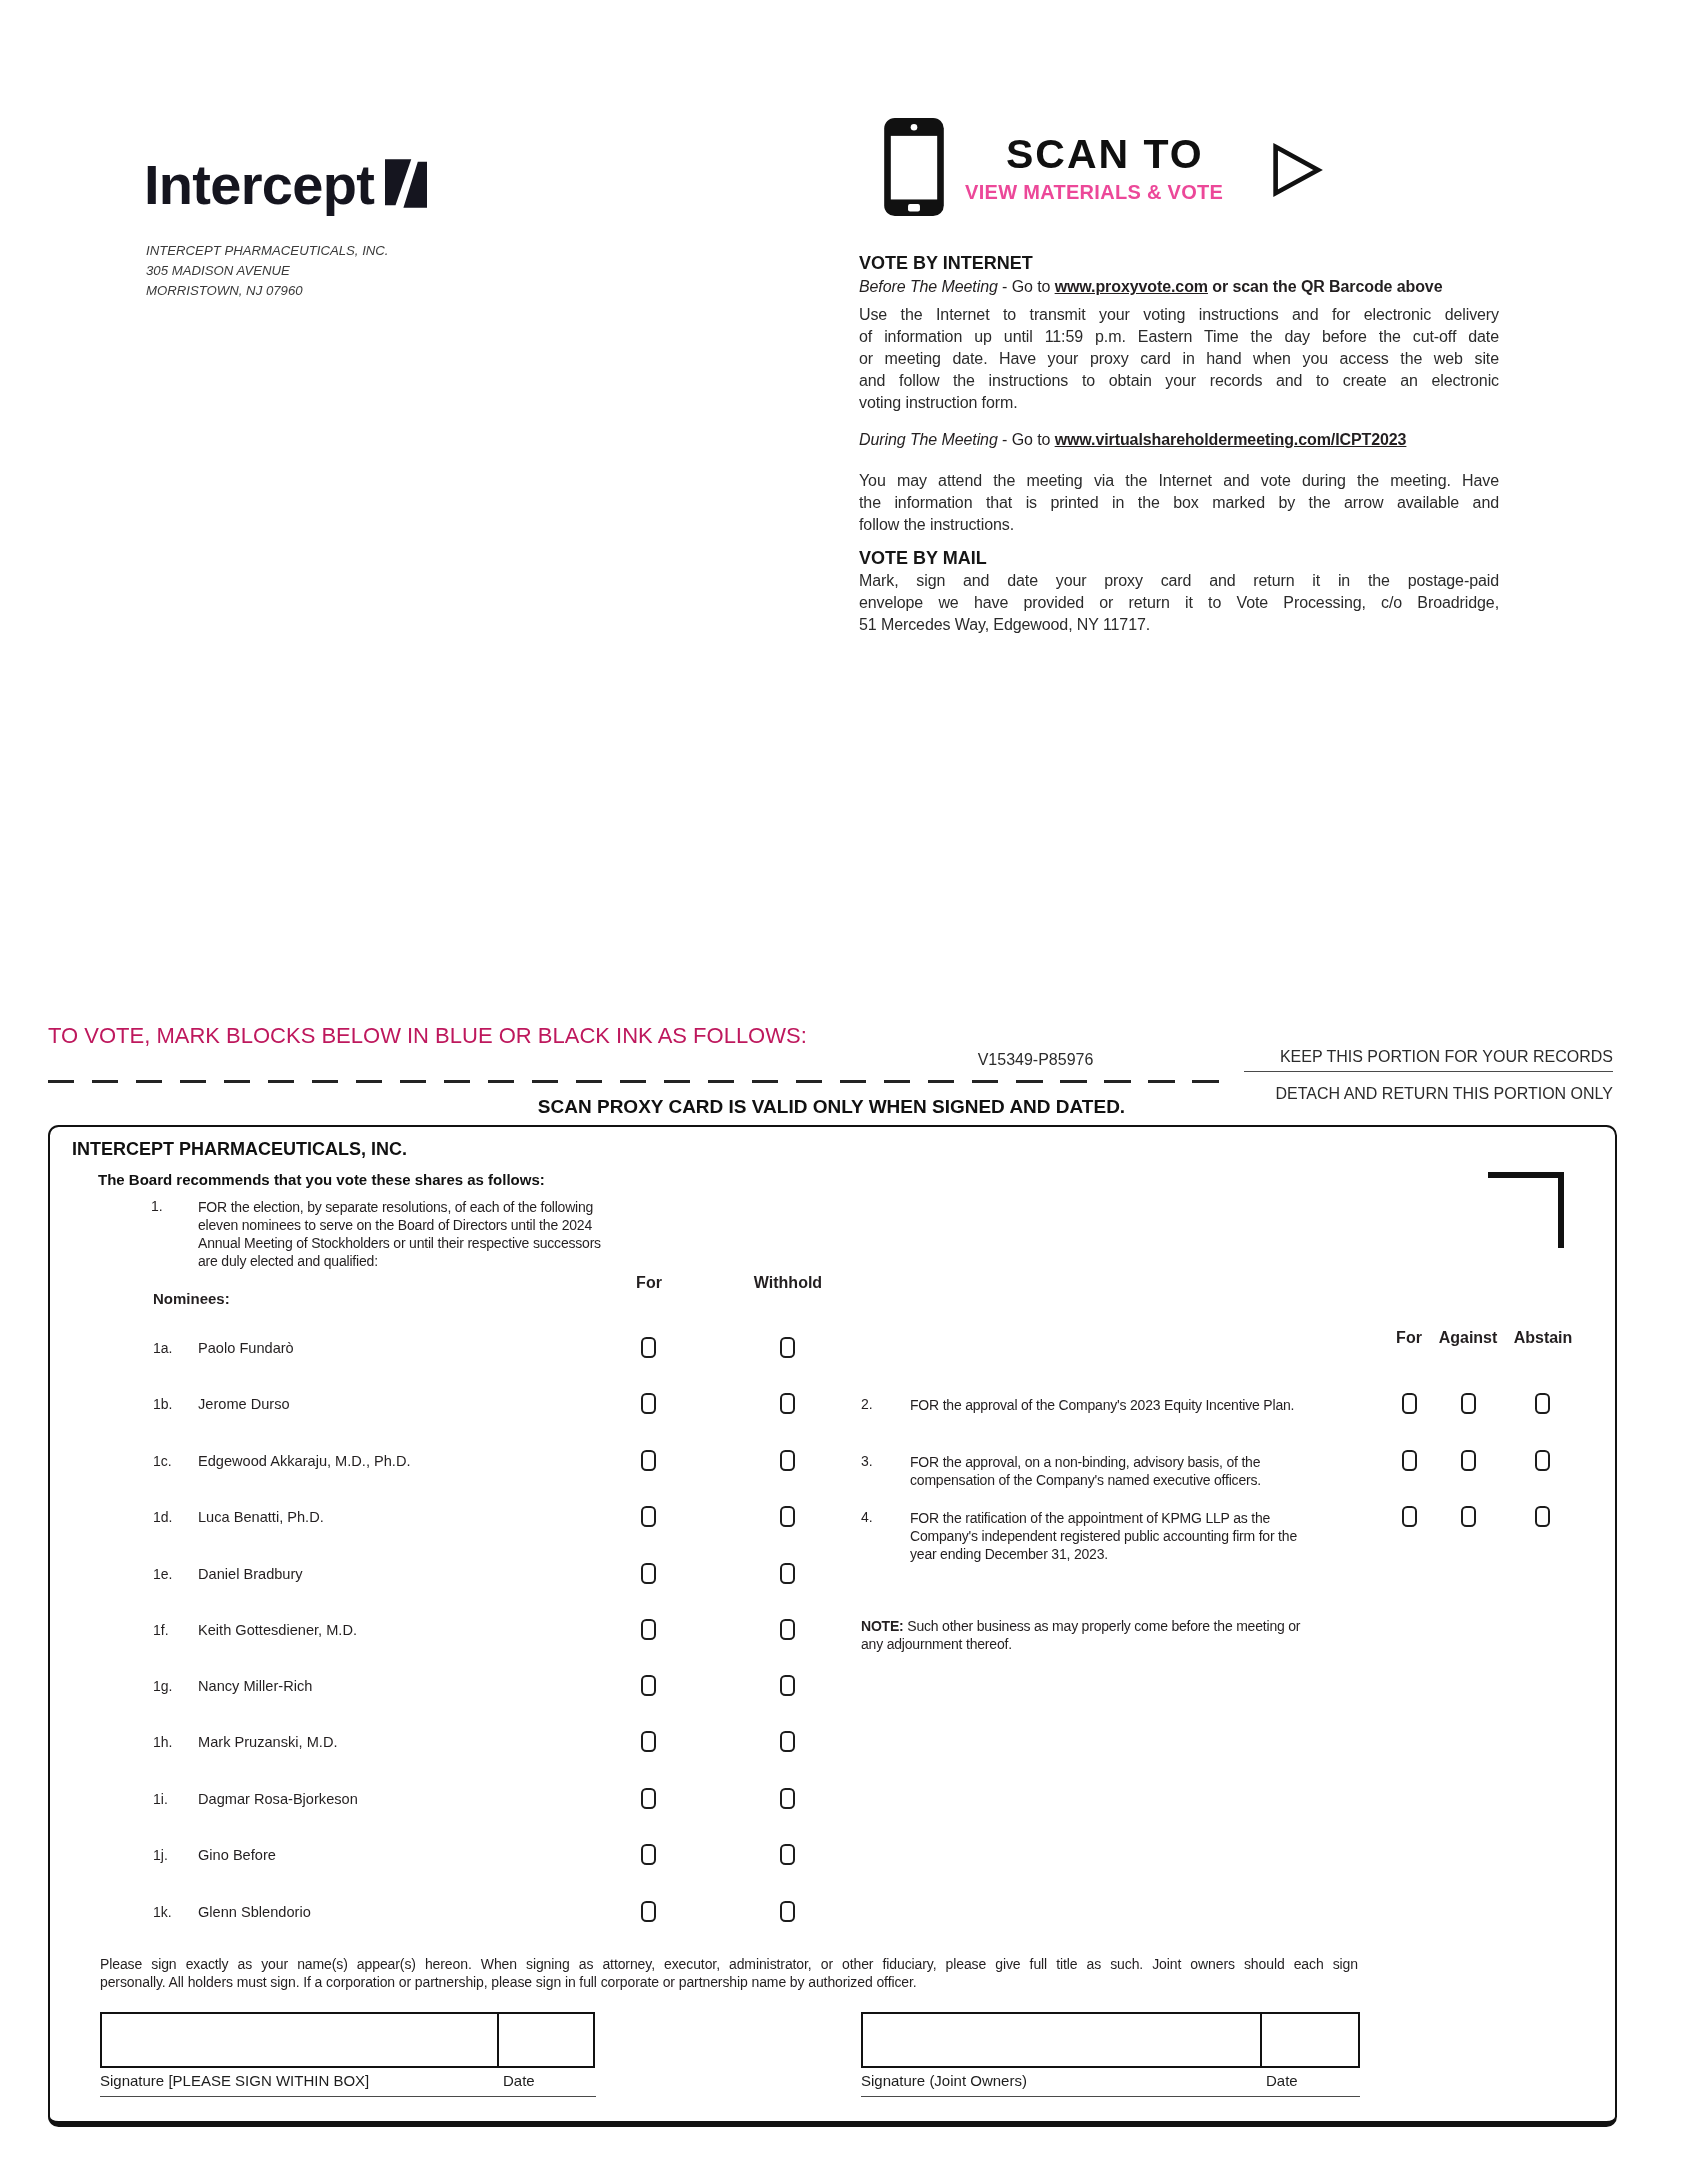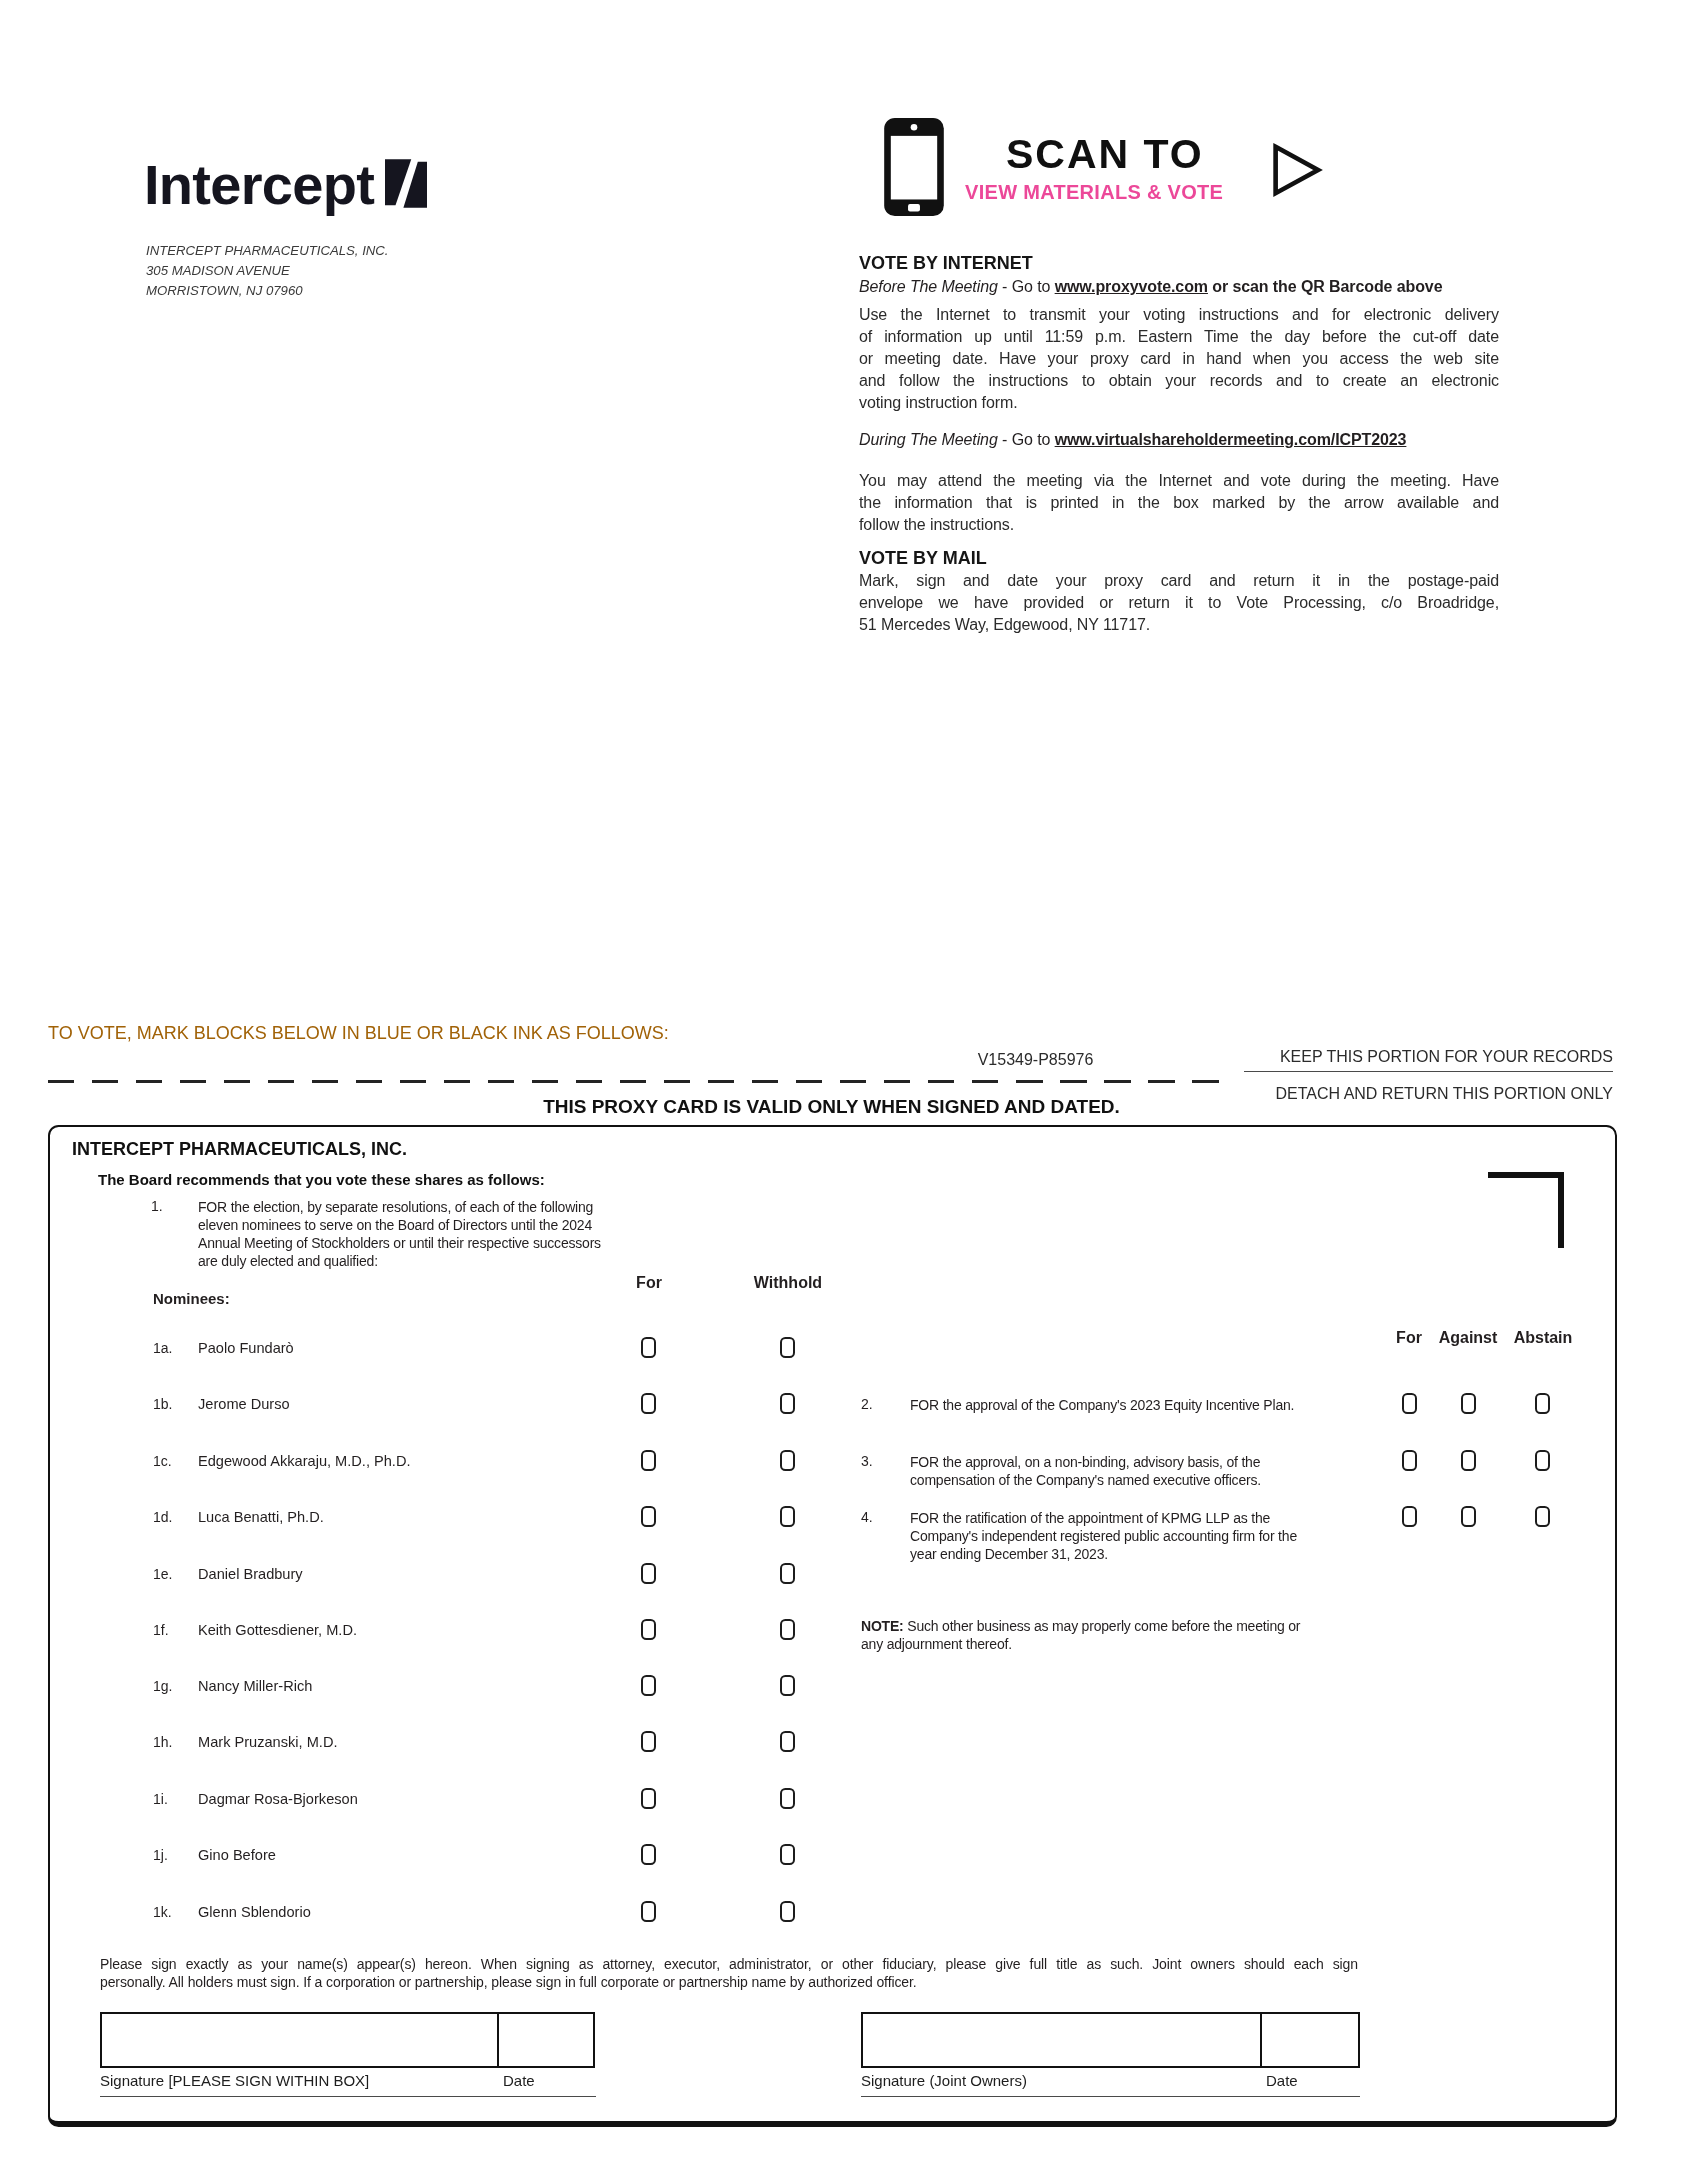--- a/index.html
+++ b/index.html
@@ -24,21 +24,21 @@
   .h-sec { font-size:18px; font-weight:bold; color:#161616; }
   .mixline { font-size:16px; letter-spacing:-0.1px; }
   .mixline .it { font-style:italic; }
   .mixline .lnk { font-weight:bold; text-decoration:underline; }
   .mixline .bld { font-weight:bold; }
   .jpara { font-size:16px; line-height:22px; letter-spacing:-0.1px; color:#2b2b2b; }
   .jpara > div { text-align:justify; text-align-last:justify; }
   .jpara > div:last-child { text-align-last:left; }
 
   
-  .tovote { left:48px; top:1023px; font-size:18px; color:#a16207; }
+  .tovote { left:48px; top:1023px; font-size:22px; color:#be185d; }
   .ctrl { left:923px; top:1051px; width:225px; text-align:center; font-size:16px; color:#2b2b2b; }
   .keepnote { left:1244px; top:1048px; width:369px; text-align:right; font-size:16px; color:#2b2b2b;
               border-bottom:1.3px solid #4a4a4a; padding-bottom:5.3px; }
   .detachnote { left:1244px; top:1085px; width:369px; text-align:right; font-size:16px; color:#2b2b2b; }
   .dash { left:48px; top:1080px; width:1188px; height:2.6px;
           background:repeating-linear-gradient(90deg,#232323 0 26.5px,transparent 26.5px 44px); }
   .validnote { left:347px; top:1096px; width:969px; text-align:center; font-size:19px; font-weight:bold; color:#111; }
 
   
   .card { left:48px; top:1125px; width:1569px; height:1002px; background:#fff;
@@ -145,21 +145,21 @@
       <div>Mark, sign and date your proxy card and return it in the postage-paid</div>
       <div>envelope we have provided or return it to Vote Processing, c/o Broadridge,</div>
       <div>51 Mercedes Way, Edgewood, NY 11717.</div>
     </div>
 
   <div class="abs tovote">TO VOTE, MARK BLOCKS BELOW IN BLUE OR BLACK INK AS FOLLOWS:</div>
   <div class="abs ctrl">V15349-P85976</div>
   <div class="abs keepnote">KEEP THIS PORTION FOR YOUR RECORDS</div>
   <div class="abs dash"></div>
   <div class="abs detachnote">DETACH AND RETURN THIS PORTION ONLY</div>
-  <div class="abs validnote">THIS PROXY CARD IS VALID ONLY WHEN SIGNED AND DATED.</div>
+  <div class="abs validnote">SCAN PROXY CARD IS VALID ONLY WHEN SIGNED AND DATED.</div>
 
   <div class="abs card">
     <div class="abs c-company">INTERCEPT PHARMACEUTICALS, INC.</div>
     <div class="abs c-reco">The Board recommends that you vote these shares as follows:</div>
     <div class="abs c-p1num">1.</div>
     <div class="abs c-p1text">FOR the election, by separate resolutions, of each of the following
 eleven nominees to serve on the Board of Directors until the 2024
 Annual Meeting of Stockholders or until their respective successors
 are duly elected and qualified:</div>
     <div class="abs c-nomlabel">Nominees:</div>

